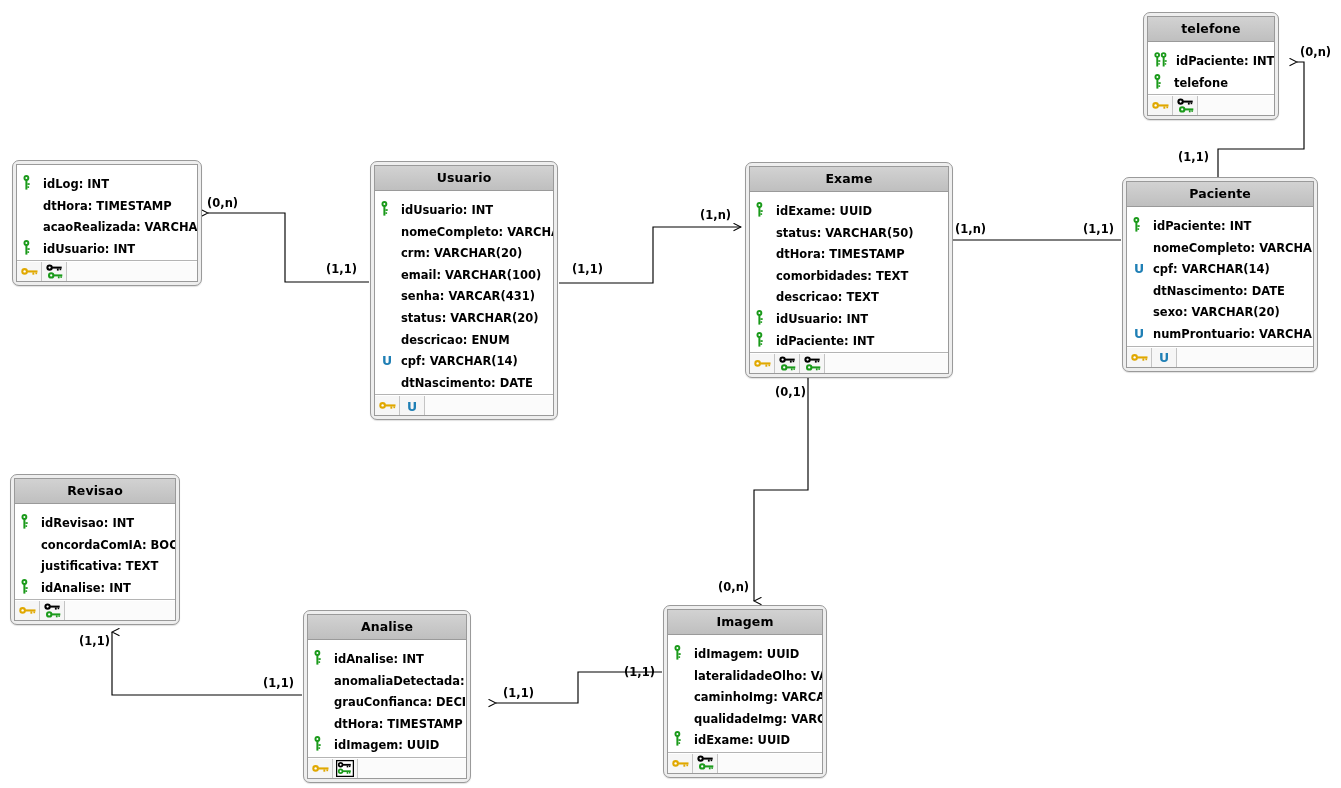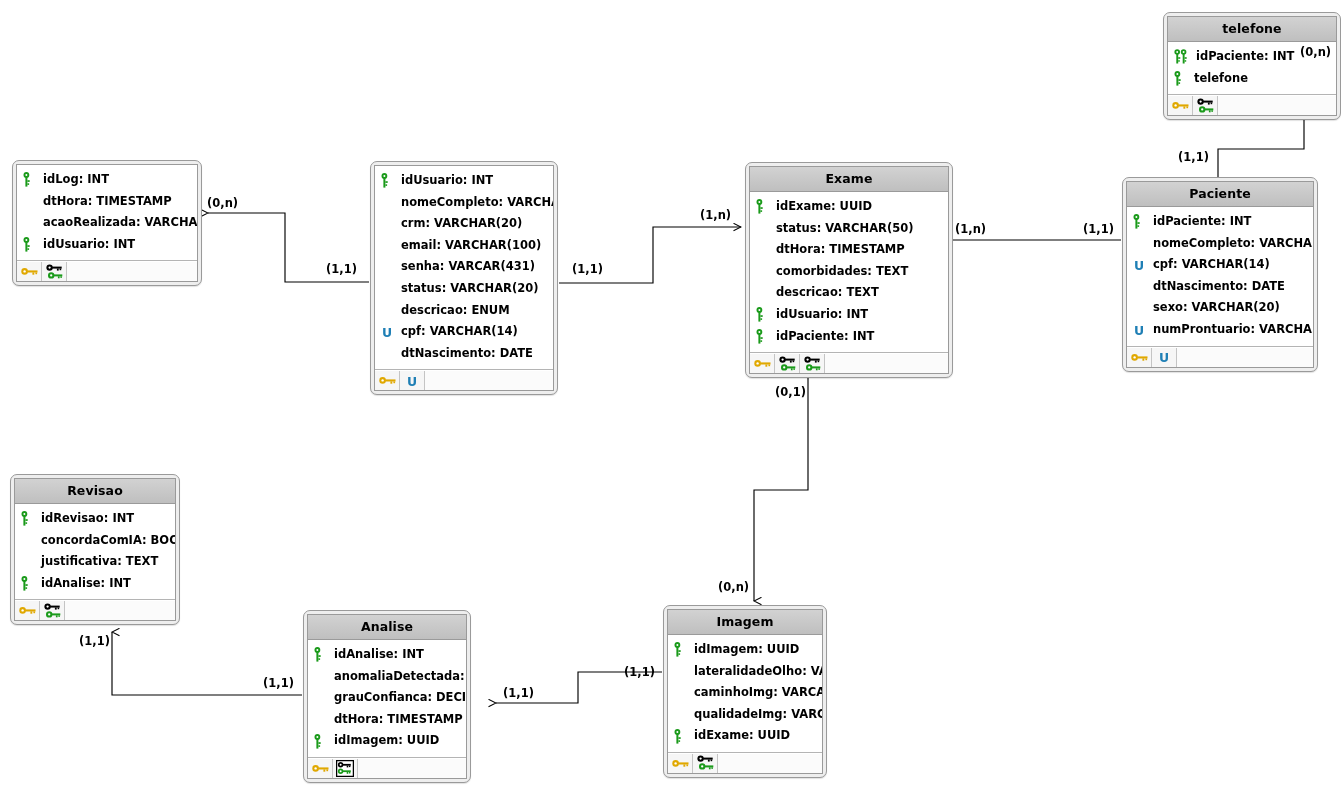--- a/index.html
+++ b/index.html
@@ -56,21 +56,21 @@
     padding: 4px 6px 5px 6px;
     letter-spacing: 0.1px;
   }
   .attr-list {
     background: #ffffff;
     padding: 4px 0 5px 0;
     border-bottom: 1px solid #b4b4b4;
   }
   .attr {
     display: flex;
-    align-items: center;
+    align-items: flex-end;
     height: 21.6px;
     padding: 0 6px 0 6px;
     font-size: 11.5px;
     font-weight: bold;
     color: #000000;
     white-space: nowrap;
   }
   .attr-ico {
     width: 18px;
     min-width: 18px;
@@ -162,21 +162,21 @@
       <div class="card-label" style="left: 1178px; top: 150px;">(1,1)</div>
       <div class="card-label" style="left: 775px; top: 385px;">(0,1)</div>
       <div class="card-label" style="left: 718px; top: 580px;">(0,n)</div>
       <div class="card-label" style="left: 624px; top: 665px;">(1,1)</div>
       <div class="card-label" style="left: 503px; top: 686px;">(1,1)</div>
       <div class="card-label" style="left: 263px; top: 676px;">(1,1)</div>
       <div class="card-label" style="left: 79px; top: 634px;">(1,1)</div>
     </div>
 
   <div id="entity-layer">
-      <div class="entity" style="left: 1143px; top: 12px; width: 178px; margin-left: 20px;">
+      <div class="entity" style="left: 1143px; top: 12px; width: 136px;">
         <div class="entity-inner">
           <div class="entity-title">telefone</div>
           <div class="attr-list">
             <div class="attr">
               <span class="attr-ico wide">
                 <svg class="ico" width="14" height="15" viewBox="0 0 14 15">
                   <circle cx="3.2" cy="3" r="2.8" fill="#1a9a1a"></circle>
                   <circle cx="3.2" cy="3" r="0.95" fill="#ffffff"></circle>
                   <rect x="2.3" y="5" width="1.9" height="9.5" fill="#1a9a1a"></rect>
                   <rect x="4.2" y="8.2" width="2.1" height="1.6" fill="#1a9a1a"></rect>
@@ -298,20 +298,21 @@
                   <rect x="12.8" y="5.1" width="1.5" height="1.6" fill="#1a9a1a"></rect>
                 </g>
               </svg>
             </div>
             <div class="footer-rest"></div>
           </div>
         </div>
       </div>
       <div class="entity" style="left: 370px; top: 161px; width: 188px;">
         <div class="entity-inner">
+          <div class="entity-title">Usuario</div>
           <div class="attr-list">
             <div class="attr">
               <span class="attr-ico">
                 <svg class="ico" width="9" height="15" viewBox="0 0 9 15">
                   <circle cx="3.4" cy="3" r="2.9" fill="#1a9a1a"></circle>
                   <circle cx="3.4" cy="3" r="1.0" fill="#ffffff"></circle>
                   <rect x="2.4" y="5" width="2" height="9.6" fill="#1a9a1a"></rect>
                   <rect x="4.4" y="8.2" width="2.3" height="1.7" fill="#1a9a1a"></rect>
                   <rect x="4.4" y="11.3" width="1.7" height="1.6" fill="#1a9a1a"></rect>
                 </svg>

